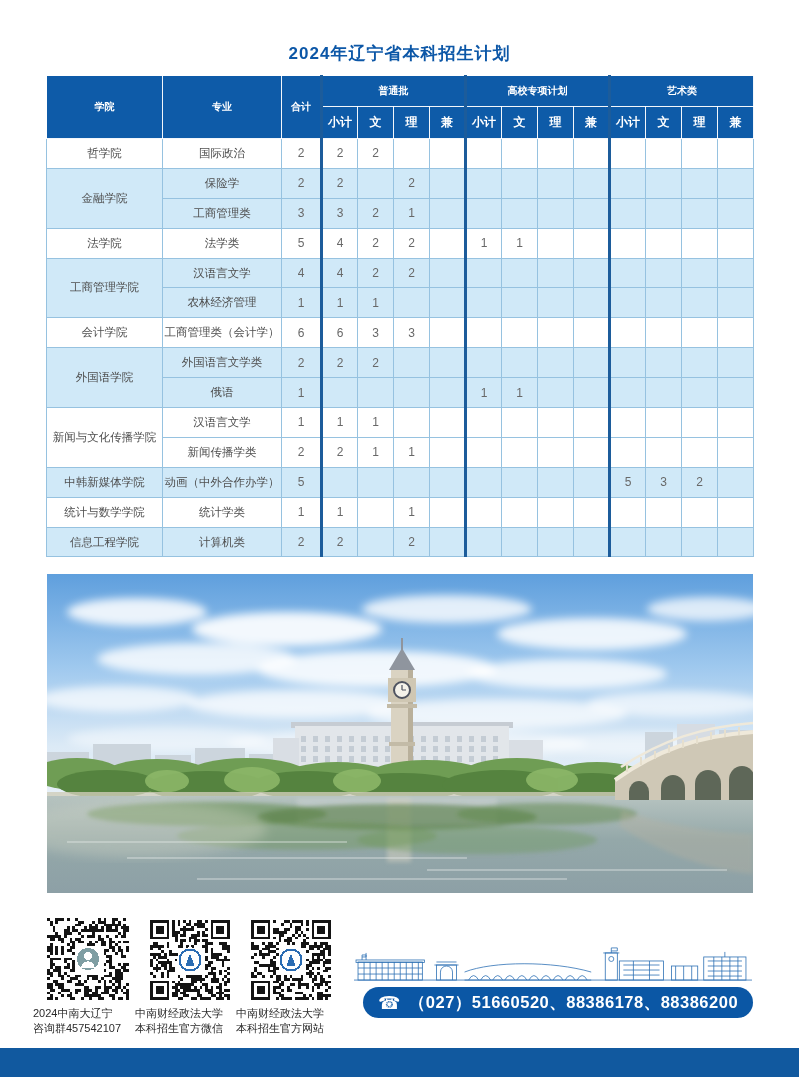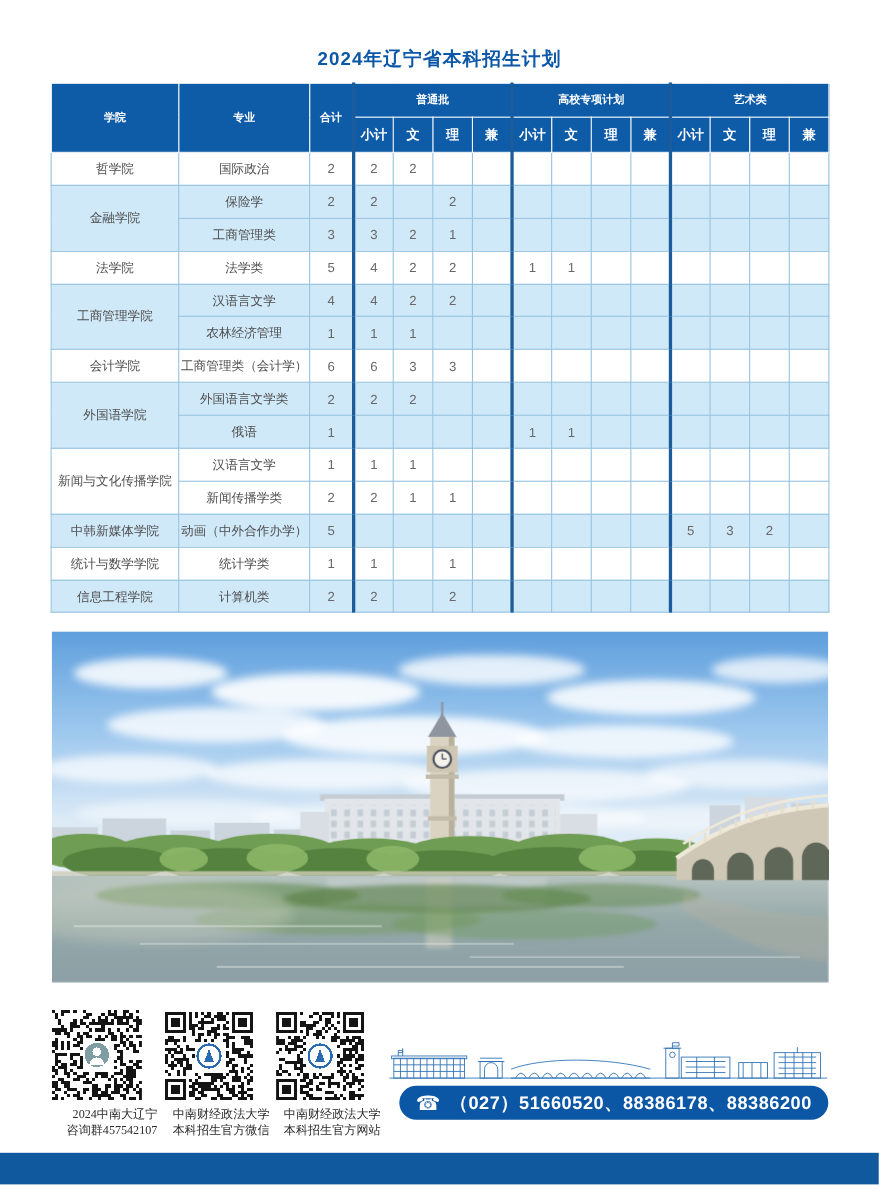--- a/index.html
+++ b/index.html
@@ -16,21 +16,21 @@
   .tbl thead tr.sub th{height:31px;font-size:12px;}
   .tbl td{border:1px solid #96c2e0;text-align:center;font-size:12px;color:#686868;
           height:28.9px;padding:0;background:#fff;}
   .tbl td.college,.tbl td.major{font-size:11.5px;color:#4f4f4f;font-family:Liberation Mono, monospace;}
   .tbl tr.shade td{background:#d0e9f8;}
   .gR{border-right:3px solid #1c5c9b !important;}
   .gL{border-left:3px solid #1c5c9b !important;}
   
   .photo{position:absolute;left:47px;top:574px;width:706px;height:319px;display:block;}
   
-  .qr-block{position:absolute;width:110px;text-align:right;font-family:Liberation Serif, serif;}
+  .qr-block{position:absolute;width:110px;text-align:left;}
   .qr-box{display:block;margin:0 auto;}
   .qr-box svg{display:block;width:100%;height:100%;}
   .qr-label{margin-top:6px;font-size:11px;line-height:15px;color:#2b2b2b;}
   .skyline{position:absolute;left:352px;top:944px;width:402px;height:42px;}
   .phone-pill{position:absolute;left:363px;top:987px;width:390px;height:31px;
               background:#0b57a5;border-radius:17px;color:#fff;display:flex;
               align-items:center;justify-content:center;gap:8px;
               font-size:16.5px;font-weight:bold;letter-spacing:.5px;}
   .phone-icon{font-size:18px;line-height:1;}
   .footer-bar{position:absolute;left:0;top:1048px;width:799px;height:29px;background:#11599f;}

